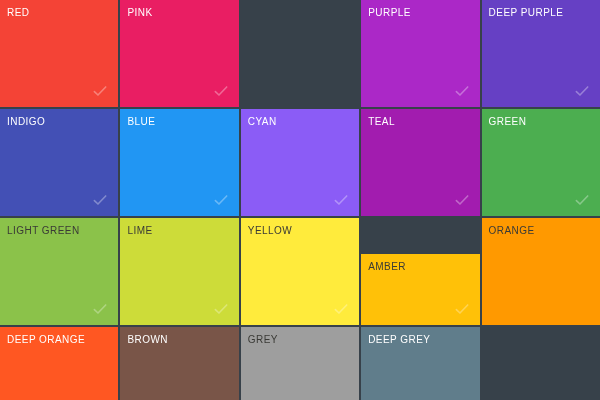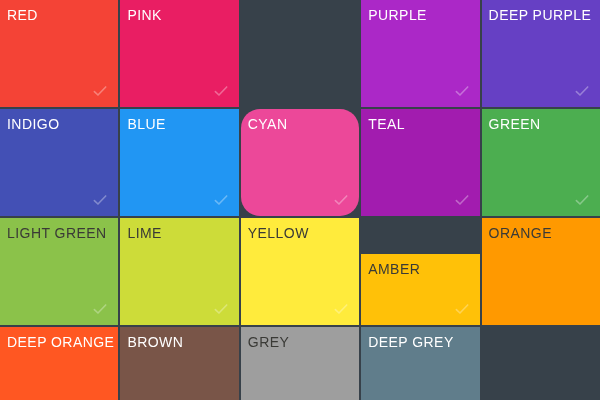--- a/index.html
+++ b/index.html
@@ -30,21 +30,21 @@
   }
 
   .swatch.empty {
     background: transparent !important;
   }
 
   .swatch-label {
     position: absolute;
     left: 7px;
     top: 8px;
-    font-size: 14px;
+    font-size: 10px;
     letter-spacing: 0.45px;
     line-height: 1;
     font-weight: 400;
     white-space: nowrap;
     font-family: "Liberation Sans", sans-serif;
   }
 
   .swatch-check {
     position: absolute;
     right: 9px;
@@ -113,21 +113,21 @@
       </span>
     </div>
     <div class="swatch light-text" style="background: rgb(33, 150, 243);">
       <span class="swatch-label">BLUE</span>
       <span class="swatch-check">
         <svg viewBox="0 0 24 24" aria-hidden="true">
           <path d="M4.5 12.8 L9.3 17.4 L19.6 6.6" fill="none" stroke="#ffffff" stroke-width="2.1" stroke-linecap="round" stroke-linejoin="round"></path>
         </svg>
       </span>
     </div>
-    <div class="swatch light-text" style="background: #ec4899; border-radius: 19px;">
+    <div class="swatch light-text" style="background: #8b5cf6;">
       <span class="swatch-label">CYAN</span>
       <span class="swatch-check">
         <svg viewBox="0 0 24 24" aria-hidden="true">
           <path d="M4.5 12.8 L9.3 17.4 L19.6 6.6" fill="none" stroke="#ffffff" stroke-width="2.1" stroke-linecap="round" stroke-linejoin="round"></path>
         </svg>
       </span>
     </div>
     <div class="swatch light-text" style="background: #a21caf;">
       <span class="swatch-label">TEAL</span>
       <span class="swatch-check">

